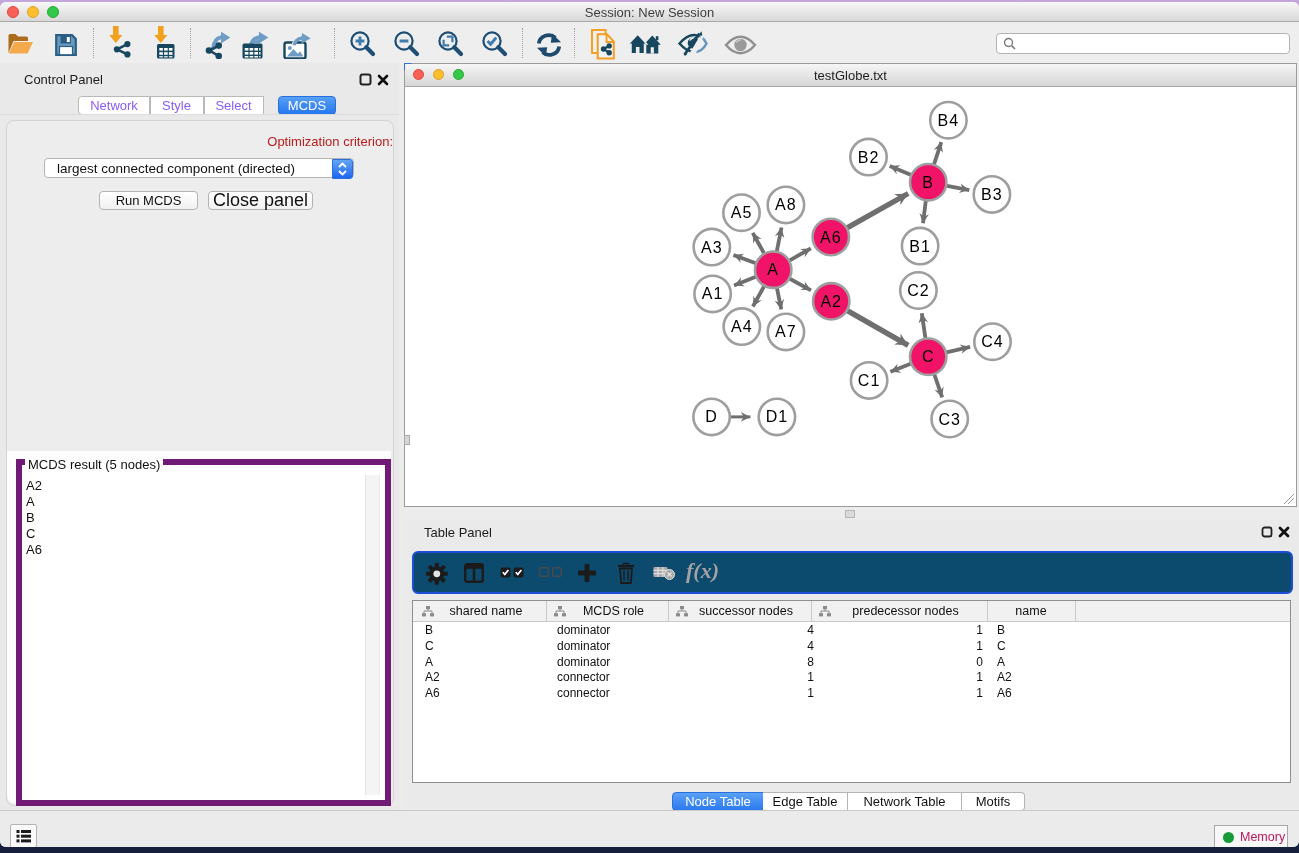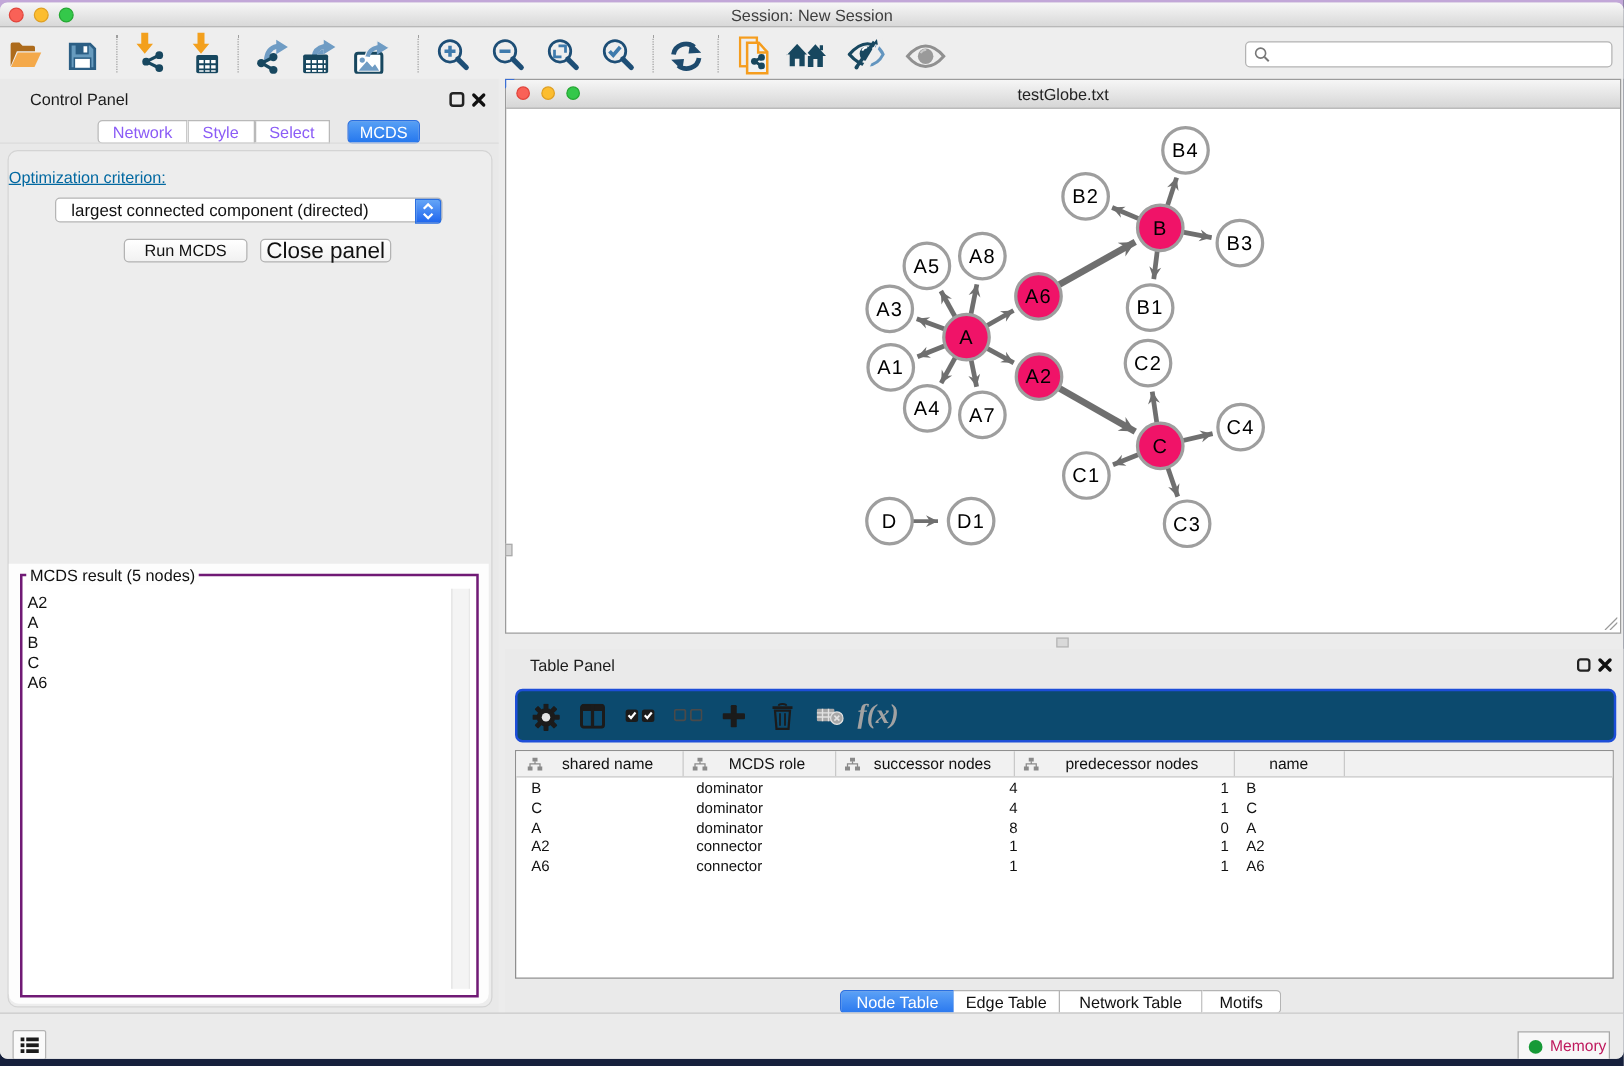--- a/index.html
+++ b/index.html
@@ -22,21 +22,21 @@
   
   #cpanel{left:0;top:61px;width:399px;height:747px;background:#e9e9e9;}
   .phead{font-size:13px;color:#1c1c1c;}
   .tab{top:33px;height:19px;font-size:13px;color:#8b5cf6;text-align:center;
        background:#fff;border:1px solid #b9b9b9;line-height:18px;box-sizing:border-box;}
   #tabline{left:0;top:51px;width:399px;height:0;border-top:1px solid #dcdcdc;}
   #cbody{left:6px;top:57px;width:386px;height:684px;background:#ededed;
          border:1px solid #d4d4d4;border-radius:8px;}
   #cwhite{left:0px;top:330px;width:384px;height:352px;background:#fdfdfd;
           border-radius:0 0 8px 8px;}
-  #fieldset{left:9px;top:8px;width:363px;height:335px;border:2px solid #701a75;background:#fff;}
+  #fieldset{left:9px;top:8px;width:363px;height:335px;border:6px solid #701a75;background:#fff;}
   #legend{left:3px;top:-8px;background:#fdfdfd;padding:0 3px;font-size:13px;color:#111;}
   #scrolltrack{right:5px;top:10px;width:13px;height:320px;background:#f4f4f4;
       border-left:1px solid #e2e2e2;border-right:1px solid #e8e8e8;}
   .litem{left:4px;font-size:13px;color:#111;}
   
   #nwin{left:404px;top:61px;width:893px;height:444px;background:#fff;
         border:1px solid #9b9b9b;box-sizing:border-box;}
   #ntitle{left:0;top:0;width:891px;height:22px;
      background:linear-gradient(#f6f6f6,#d6d6d6);border-bottom:1px solid #a5a5a5;}
   .ntl{width:11px;height:11px;border-radius:50%;top:5px;}
@@ -231,21 +231,21 @@
     </svg>
     <svg class="abs" style="left:377px;top:11px" width="12" height="12" viewBox="0 0 12 12">
       <path d="M2 2 L10 10 M10 2 L2 10" stroke="#111" stroke-width="2.6" stroke-linecap="round"></path>
     </svg>
     <div class="abs tab" style="left:78px;width:72px;border-radius:4px 0 0 4px;">Network</div>
     <div class="abs tab" style="left:150px;width:54px;border-left:none;box-shadow:inset 1px 0 0 #b9b9b9;">Style</div>
     <div class="abs tab" style="left:204px;width:60px;border-left:none;box-shadow:inset 1px 0 0 #b9b9b9;text-align:center;">Select</div>
     <div class="abs tab" style="left:264px;width:58px;border:1px solid #2a6fe0;background:linear-gradient(#57a0f5,#2577ee);color:#fff;border-radius:4px;margin-left:14px;">MCDS</div>
     <div class="abs" id="tabline"></div>
     <div class="abs" id="cbody">
-      <div class="abs" style="width:100%;top:13px;text-align:left;font-size:13px;color:#0369a1;text-decoration:underline;">Optimization criterion:</div>
+      <div class="abs" style="width:100%;top:13px;text-align:right;font-size:13px;color:#b91c1c;">Optimization criterion:</div>
       <div class="abs" style="left:37px;top:37px;width:310px;height:20px;background:#fff;border:1px solid #b5b5b5;border-radius:4px;box-sizing:border-box;padding-left:46px;">
         <div class="abs" style="left:12px;top:2px;font-size:13.5px;color:#111;">largest connected component (directed)</div>
         <div class="abs" style="right:0;top:0;width:19px;height:18px;background:linear-gradient(#64a5f7,#1f66ee);border-radius:0 3px 3px 0;border:1px solid #2a6fe0;">
           <svg width="19" height="18" viewBox="0 0 19 18">
             <path d="M6 7 L9.5 3.5 L13 7" fill="none" stroke="#fff" stroke-width="1.8"></path>
             <path d="M6 11 L9.5 14.5 L13 11" fill="none" stroke="#fff" stroke-width="1.8"></path>
           </svg>
         </div>
       </div>
       <div class="abs" style="left:92px;top:70px;width:97px;height:17px;background:linear-gradient(#ffffff,#f1f1f1);border:1px solid #b3b3b3;border-radius:4px;text-align:center;font-size:13px;line-height:17px;color:#111;">Run MCDS</div>

